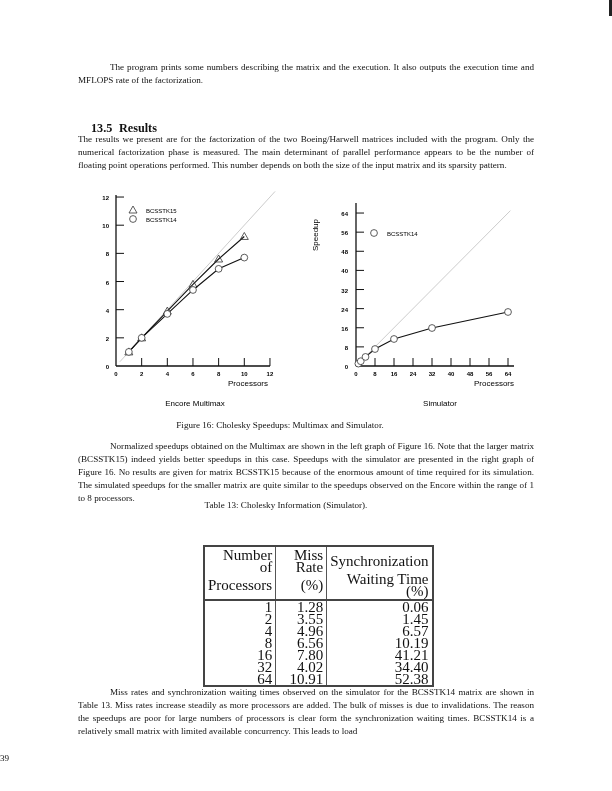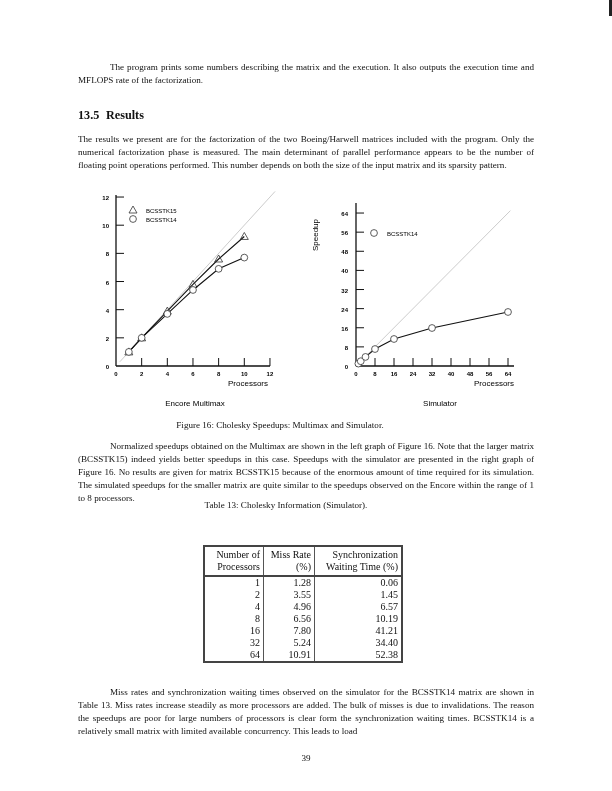--- a/index.html
+++ b/index.html
@@ -1,35 +1,35 @@
 <!DOCTYPE html>
 <html><head>
 <meta charset="utf-8">
 <style>
   html, body { margin: 0; padding: 0; background: #ffffff; }
   body { width: 612px; height: 791px; position: relative; overflow: hidden;
          font-family: "Liberation Serif", "DejaVu Serif", serif; color: #111; }
   .para { position: absolute; left: 78px; width: 456px; font-size: 9.1px; line-height: 13px;
           text-align: justify; margin: 0; }
   .para .indent { display: inline-block; width: 32px; }
-  .heading { position: absolute; left: 78px; top: 108px; font-size: 12.2px; font-weight: bold; margin: 0; }
+  .heading { position: absolute; left: 78px; top: 108px; font-size: 12.2px; font-weight: bold; margin: 13px; }
   .heading .num { display: inline-block; width: 28px; }
   .caption { position: absolute; left: 0; width: 560px; text-align: center; font-size: 9.1px; margin: 0; }
   .rmark { position: absolute; left: 609px; top: 0; width: 3px; height: 16px; background: #222; }
   svg text { font-family: "Liberation Sans", "DejaVu Sans", sans-serif; }
-  .tbl { position: absolute; left: 203px; top: 545px; border-collapse: collapse; font-size: 10px;
+  .tbl { position: absolute; left: 203px; top: 545px; border-collapse: collapse; font-size: 15px;
          border: 2px double #444; }
   .tbl th, .tbl td { padding: 0 3px; line-height: 12px; font-weight: normal; text-align: right; }
   .tbl th { border-right: 1px solid #555; }
   .tbl td { border-right: 1px solid #555; }
   .tbl th:last-child, .tbl td:last-child { border-right: none; }
   .tbl thead tr:last-child th { border-bottom: 2px double #444; padding-bottom: 2px; }
   .tbl thead tr:first-child th { padding-top: 2px; }
   .tbl .c1 { width: 52px; } .tbl .c2 { width: 44px; } .tbl .c3 { width: 80px; }
-  .pagenum { position: absolute; left: 0; width: 612px; top: 753px; text-align: center; font-size: 9.1px; }
+  .pagenum { position: absolute; left: 0; width: 612px; top: 753px; text-align: left; font-size: 9.1px; }
 </style>
 </head>
 <body>
 
 <div class="rmark"></div>
 
 <p class="para" style="top:55px;margin-top:6px;"><span class="indent"></span><span>The program prints some numbers describing the matrix and the execution. It also outputs the execution time and MFLOPS rate of the factorization.</span></p>
 
 <h2 class="heading"><span class="num">13.5</span><span>Results</span></h2>
 
@@ -181,21 +181,21 @@
         <td>6.56</td>
         <td>10.19</td>
       </tr>
     <tr>
         <td>16</td>
         <td>7.80</td>
         <td>41.21</td>
       </tr>
     <tr>
         <td>32</td>
-        <td>5.24</td>
+        <td>4.02</td>
         <td>34.40</td>
       </tr>
     <tr>
         <td>64</td>
         <td>10.91</td>
         <td>52.38</td>
       </tr>
   </tbody>
 </table>
 

